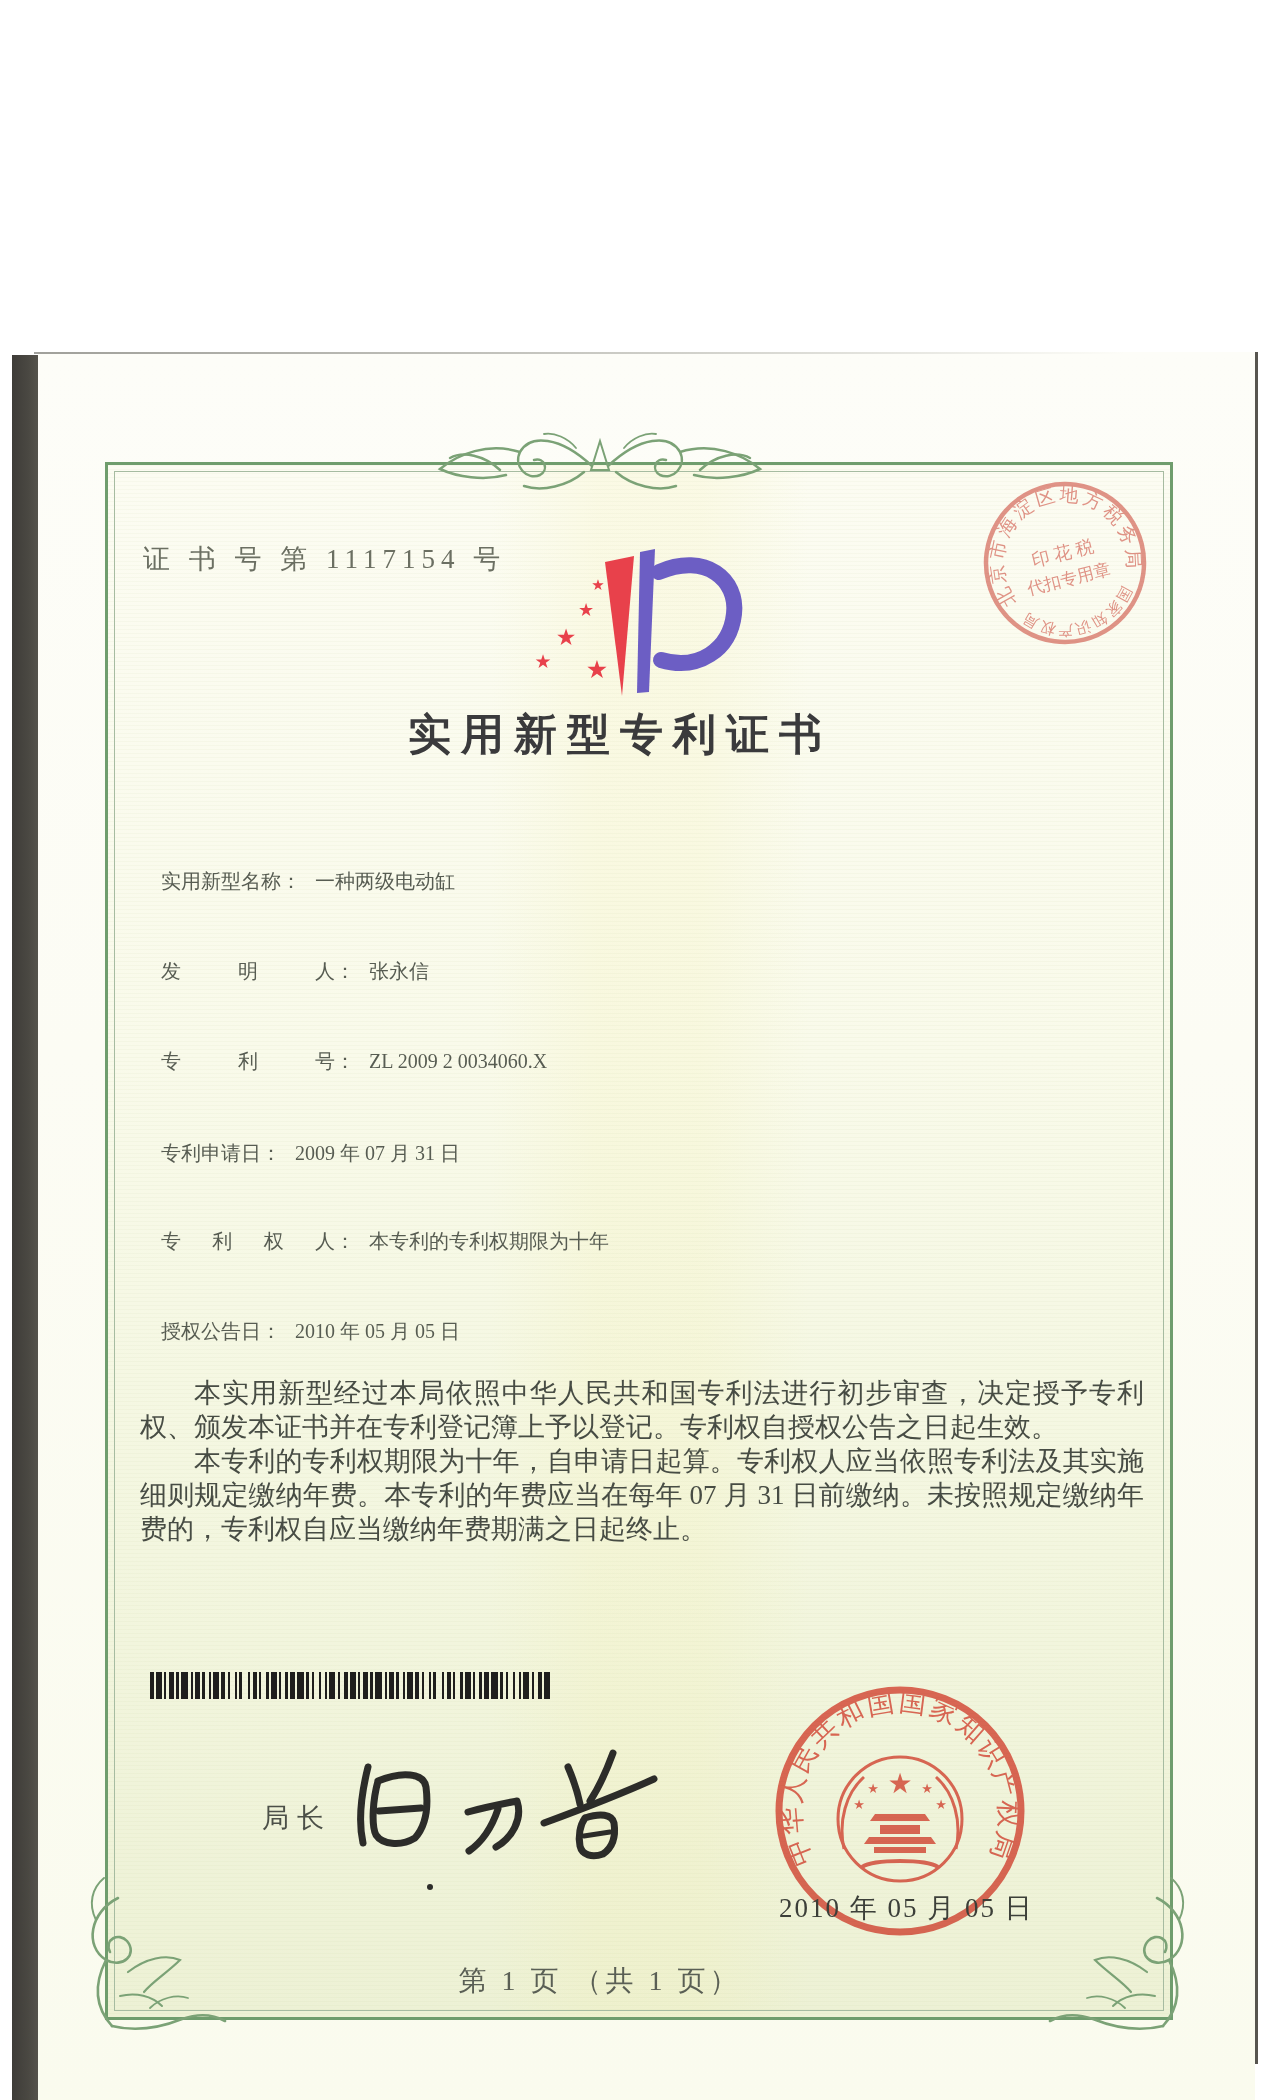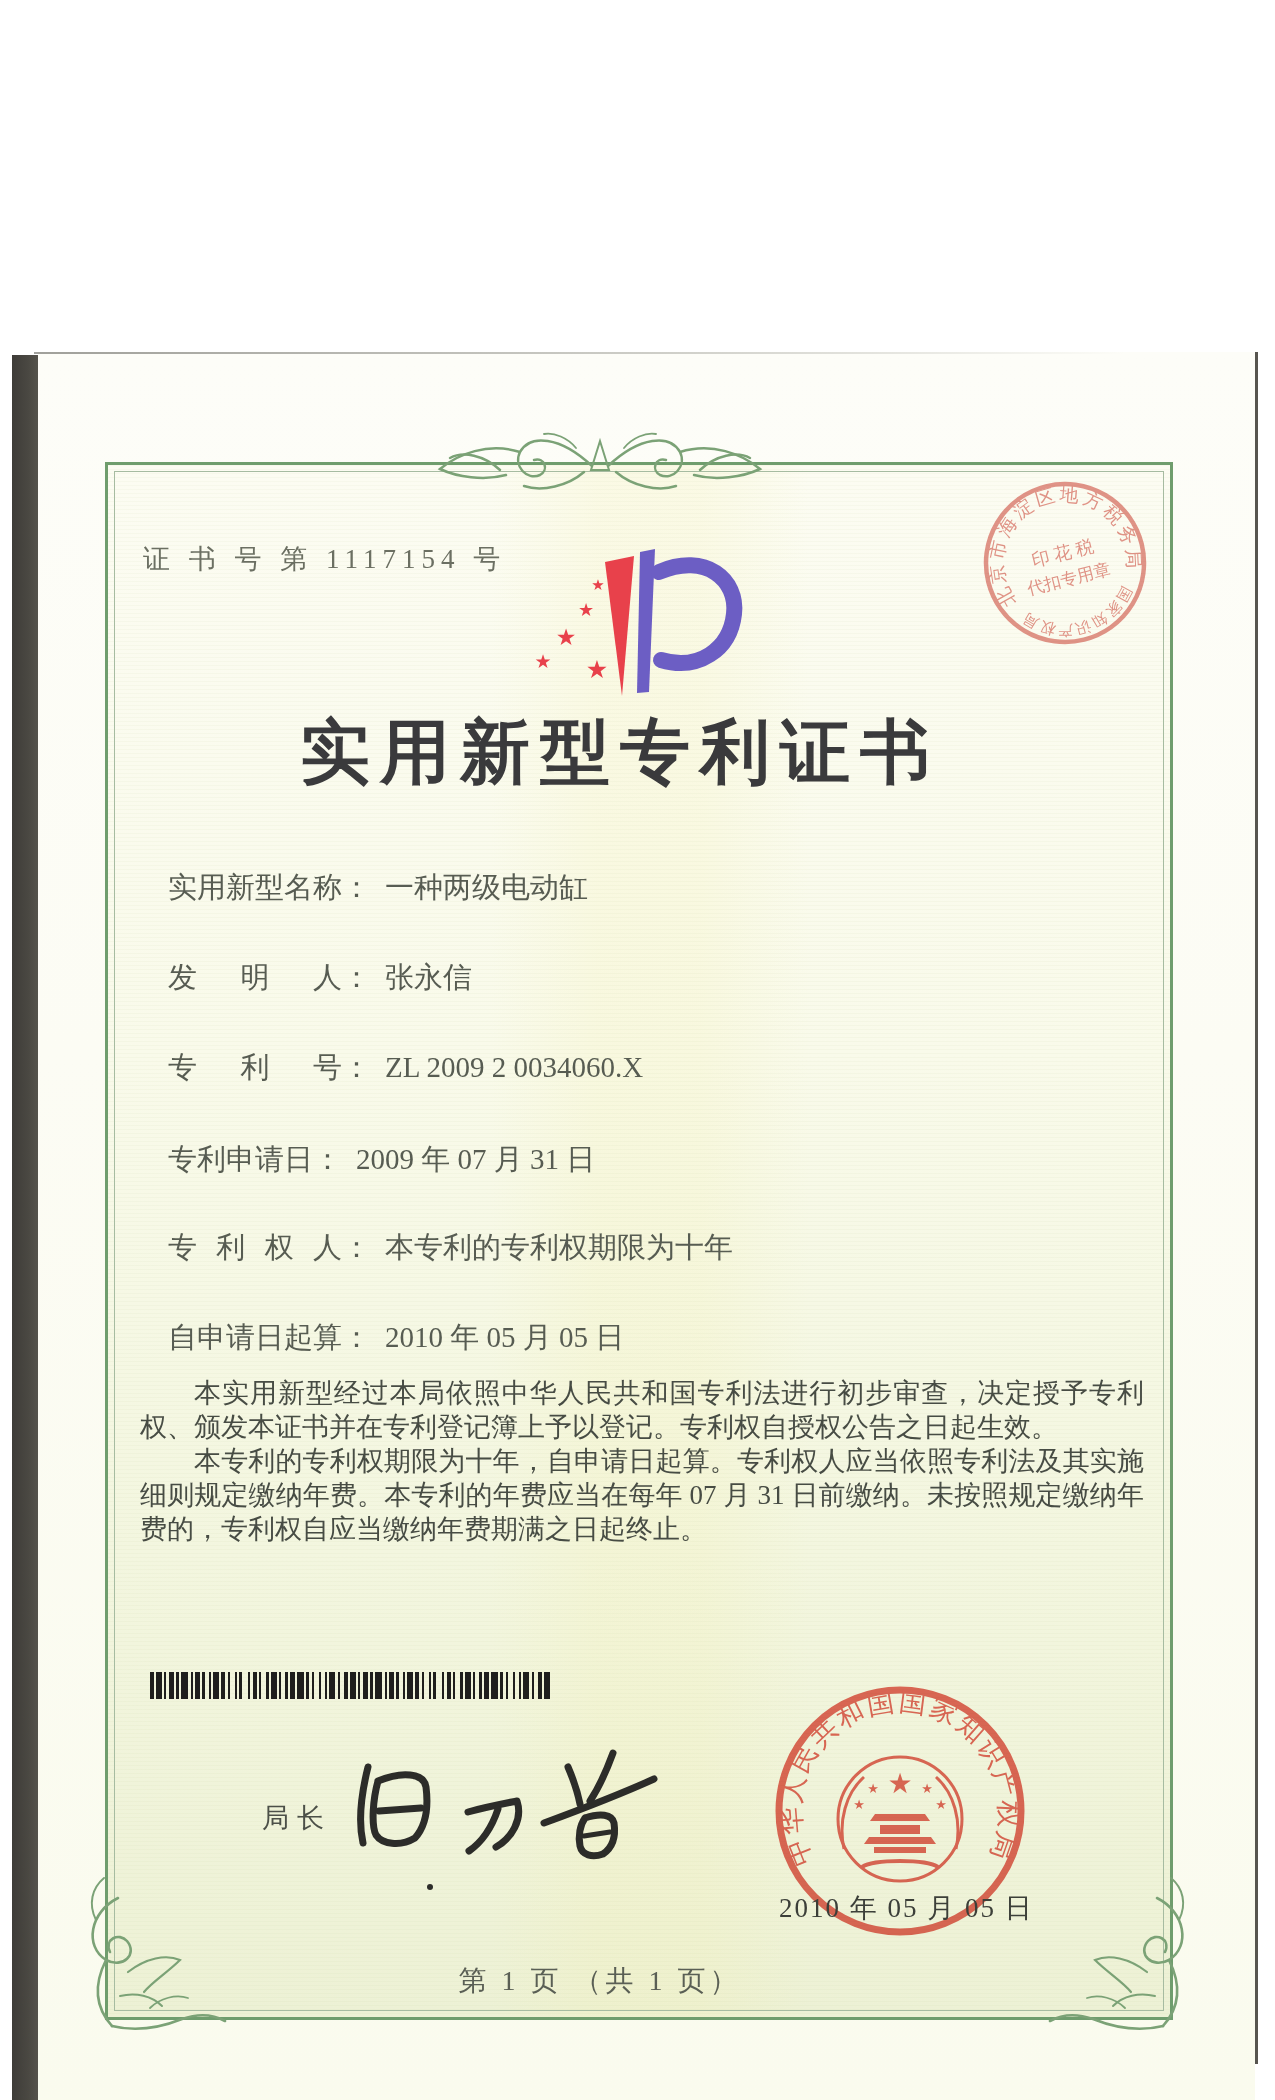--- a/index.html
+++ b/index.html
@@ -20,24 +20,24 @@
   .cert-frame{left:105px;top:462px;width:1062px;height:1552px;border:3px solid #6f9d6d;
       background:
         linear-gradient(90deg,rgba(255,255,255,0) 36%,rgba(244,238,170,.18) 46%,rgba(244,238,170,.18) 56%,rgba(255,255,255,0) 66%),
         linear-gradient(180deg,#fcfcf2 0%,#f9faea 38%,#f3f6df 70%,#edf1d5 100%);}
   .cert-frame::before{content:"";position:absolute;left:6px;top:6px;right:6px;bottom:6px;
         border:1px solid #a6bba1;}
   .cert-frame::after{content:"";position:absolute;left:0;top:0;right:0;bottom:0;
         background:repeating-linear-gradient(180deg,rgba(180,195,140,.07) 0 1px,rgba(0,0,0,0) 1px 4px);}
 
   .cert-no{left:143px;top:541px;font-size:27px;letter-spacing:6px;color:#6b6f62;}
-  .title{left:300px;top:706px;width:640px;text-align:right;font-size:70px;font-weight:600;
+  .title{left:300px;top:706px;width:640px;text-align:center;font-size:43px;font-weight:600;
          letter-spacing:10px;color:#3a3a3c;}
 
-  .field-row{left:168px;font-size:29px;color:#575c52;white-space:nowrap;}
+  .field-row{left:161px;font-size:20px;color:#575c52;white-space:nowrap;}
   .flabel{display:inline-block;vertical-align:top;}
   .flabel.spread{width:174px;text-align:justify;text-align-last:justify;}
   .fcolon{display:inline-block;margin-right:14px;}
   .fvalue{display:inline-block;}
 
   .body-text{left:140px;top:1376px;width:1004px;}
   .body-text p{margin:0;font-size:27px;line-height:34px;text-indent:2em;text-align:justify;
         color:#474c44;}
 
   #barcode{left:150px;top:1672px;width:402px;height:27px;font-size:0;}
@@ -118,21 +118,21 @@
 <div class="abs field-row" style="top:1048px">
   <span class="flabel spread">专利号</span><span class="fcolon">：</span><span class="fvalue">ZL 2009 2 0034060.X</span>
 </div>
 <div class="abs field-row" style="top:1140px">
   <span class="flabel">专利申请日</span><span class="fcolon">：</span><span class="fvalue">2009 年 07 月 31 日</span>
 </div>
 <div class="abs field-row" style="top:1228px">
   <span class="flabel spread">专利权人</span><span class="fcolon">：</span><span class="fvalue">本专利的专利权期限为十年</span>
 </div>
 <div class="abs field-row" style="top:1318px">
-  <span class="flabel">自申请日起算</span><span class="fcolon">：</span><span class="fvalue">2010 年 05 月 05 日</span>
+  <span class="flabel">授权公告日</span><span class="fcolon">：</span><span class="fvalue">2010 年 05 月 05 日</span>
 </div>
 
 <div class="abs body-text">
   <p>本实用新型经过本局依照中华人民共和国专利法进行初步审查，决定授予专利权、颁发本证书并在专利登记簿上予以登记。专利权自授权公告之日起生效。</p>
   <p>本专利的专利权期限为十年，自申请日起算。专利权人应当依照专利法及其实施细则规定缴纳年费。本专利的年费应当在每年 07 月 31 日前缴纳。未按照规定缴纳年费的，专利权自应当缴纳年费期满之日起终止。</p>
 </div>
 
 <div id="barcode" class="abs"><span class="bar" style="width:4px"></span><span class="gap" style="width:2px"></span><span class="bar" style="width:6px"></span><span class="gap" style="width:2px"></span><span class="bar" style="width:2px"></span><span class="gap" style="width:3px"></span><span class="bar" style="width:5px"></span><span class="gap" style="width:2px"></span><span class="bar" style="width:3px"></span><span class="gap" style="width:2px"></span><span class="bar" style="width:7px"></span><span class="gap" style="width:3px"></span><span class="bar" style="width:2px"></span><span class="gap" style="width:2px"></span><span class="bar" style="width:5px"></span><span class="gap" style="width:2px"></span><span class="bar" style="width:3px"></span><span class="gap" style="width:4px"></span><span class="bar" style="width:2px"></span><span class="gap" style="width:2px"></span><span class="bar" style="width:6px"></span><span class="gap" style="width:2px"></span><span class="bar" style="width:4px"></span><span class="gap" style="width:3px"></span><span class="bar" style="width:2px"></span><span class="gap" style="width:5px"></span><span class="bar" style="width:2px"></span><span class="gap" style="width:2px"></span><span class="bar" style="width:3px"></span><span class="gap" style="width:6px"></span><span class="bar" style="width:2px"></span><span class="gap" style="width:3px"></span><span class="bar" style="width:4px"></span><span class="gap" style="width:2px"></span><span class="bar" style="width:2px"></span><span class="gap" style="width:5px"></span><span class="bar" style="width:3px"></span><span class="gap" style="width:2px"></span><span class="bar" style="width:6px"></span><span class="gap" style="width:2px"></span><span class="bar" style="width:2px"></span><span class="gap" style="width:4px"></span><span class="bar" style="width:3px"></span><span class="gap" style="width:2px"></span><span class="bar" style="width:5px"></span><span class="gap" style="width:2px"></span><span class="bar" style="width:7px"></span><span class="gap" style="width:2px"></span><span class="bar" style="width:3px"></span><span class="gap" style="width:3px"></span><span class="bar" style="width:2px"></span><span class="gap" style="width:5px"></span><span class="bar" style="width:2px"></span><span class="gap" style="width:4px"></span><span class="bar" style="width:2px"></span><span class="gap" style="width:2px"></span><span class="bar" style="width:6px"></span><span class="gap" style="width:3px"></span><span class="bar" style="width:2px"></span><span class="gap" style="width:4px"></span><span class="bar" style="width:4px"></span><span class="gap" style="width:2px"></span><span class="bar" style="width:6px"></span><span class="gap" style="width:2px"></span><span class="bar" style="width:2px"></span><span class="gap" style="width:3px"></span><span class="bar" style="width:5px"></span><span class="gap" style="width:2px"></span><span class="bar" style="width:3px"></span><span class="gap" style="width:2px"></span><span class="bar" style="width:7px"></span><span class="gap" style="width:3px"></span><span class="bar" style="width:2px"></span><span class="gap" style="width:2px"></span><span class="bar" style="width:5px"></span><span class="gap" style="width:2px"></span><span class="bar" style="width:3px"></span><span class="gap" style="width:4px"></span><span class="bar" style="width:2px"></span><span class="gap" style="width:2px"></span><span class="bar" style="width:6px"></span><span class="gap" style="width:2px"></span><span class="bar" style="width:4px"></span><span class="gap" style="width:3px"></span><span class="bar" style="width:2px"></span><span class="gap" style="width:5px"></span><span class="bar" style="width:2px"></span><span class="gap" style="width:2px"></span><span class="bar" style="width:3px"></span><span class="gap" style="width:6px"></span><span class="bar" style="width:2px"></span><span class="gap" style="width:3px"></span><span class="bar" style="width:4px"></span><span class="gap" style="width:2px"></span><span class="bar" style="width:2px"></span><span class="gap" style="width:5px"></span><span class="bar" style="width:3px"></span><span class="gap" style="width:2px"></span><span class="bar" style="width:6px"></span><span class="gap" style="width:2px"></span><span class="bar" style="width:2px"></span><span class="gap" style="width:4px"></span><span class="bar" style="width:3px"></span><span class="gap" style="width:2px"></span><span class="bar" style="width:5px"></span><span class="gap" style="width:2px"></span><span class="bar" style="width:7px"></span><span class="gap" style="width:2px"></span><span class="bar" style="width:3px"></span><span class="gap" style="width:3px"></span><span class="bar" style="width:2px"></span><span class="gap" style="width:5px"></span><span class="bar" style="width:2px"></span><span class="gap" style="width:4px"></span><span class="bar" style="width:2px"></span><span class="gap" style="width:2px"></span><span class="bar" style="width:6px"></span><span class="gap" style="width:3px"></span><span class="bar" style="width:2px"></span><span class="gap" style="width:4px"></span><span class="bar" style="width:4px"></span><span class="gap" style="width:2px"></span><span class="bar" style="width:6px"></span></div>
 
 <div class="abs signer-role">局长</div>

